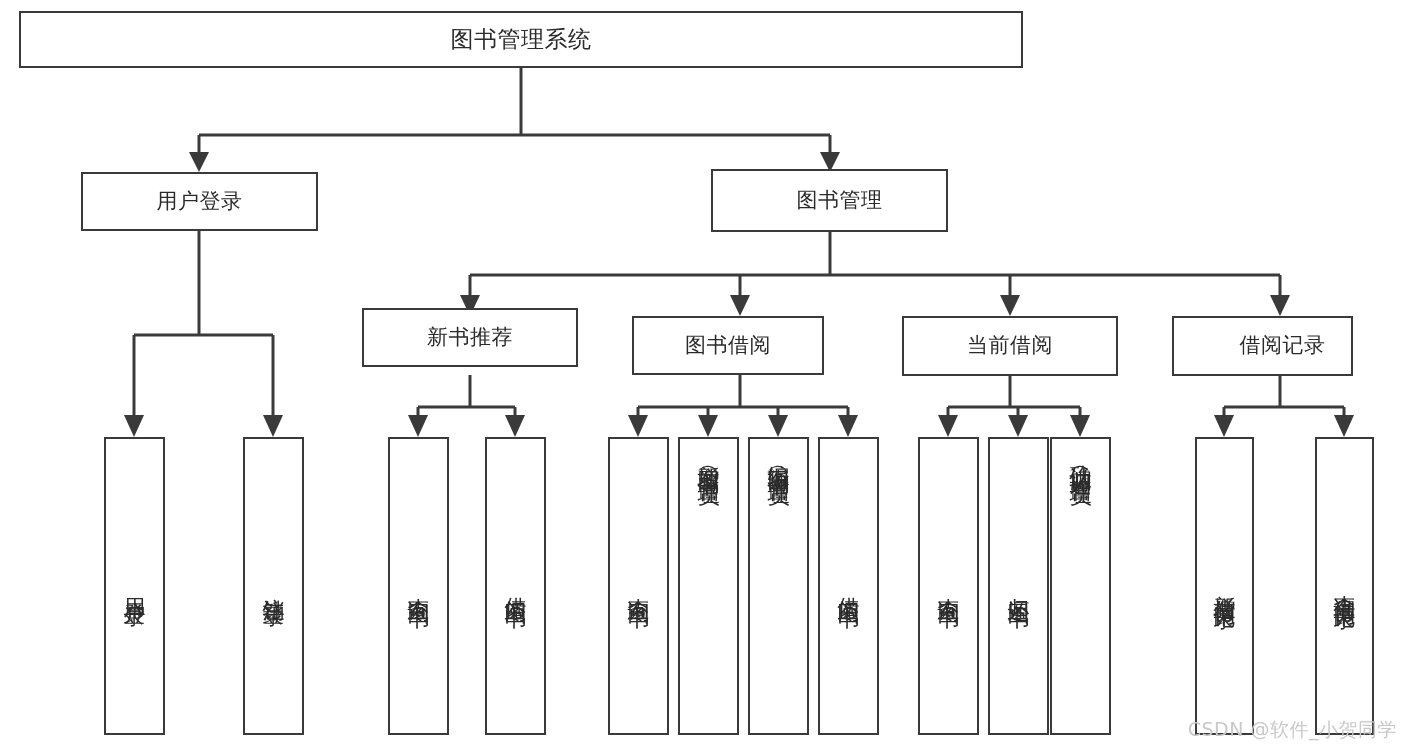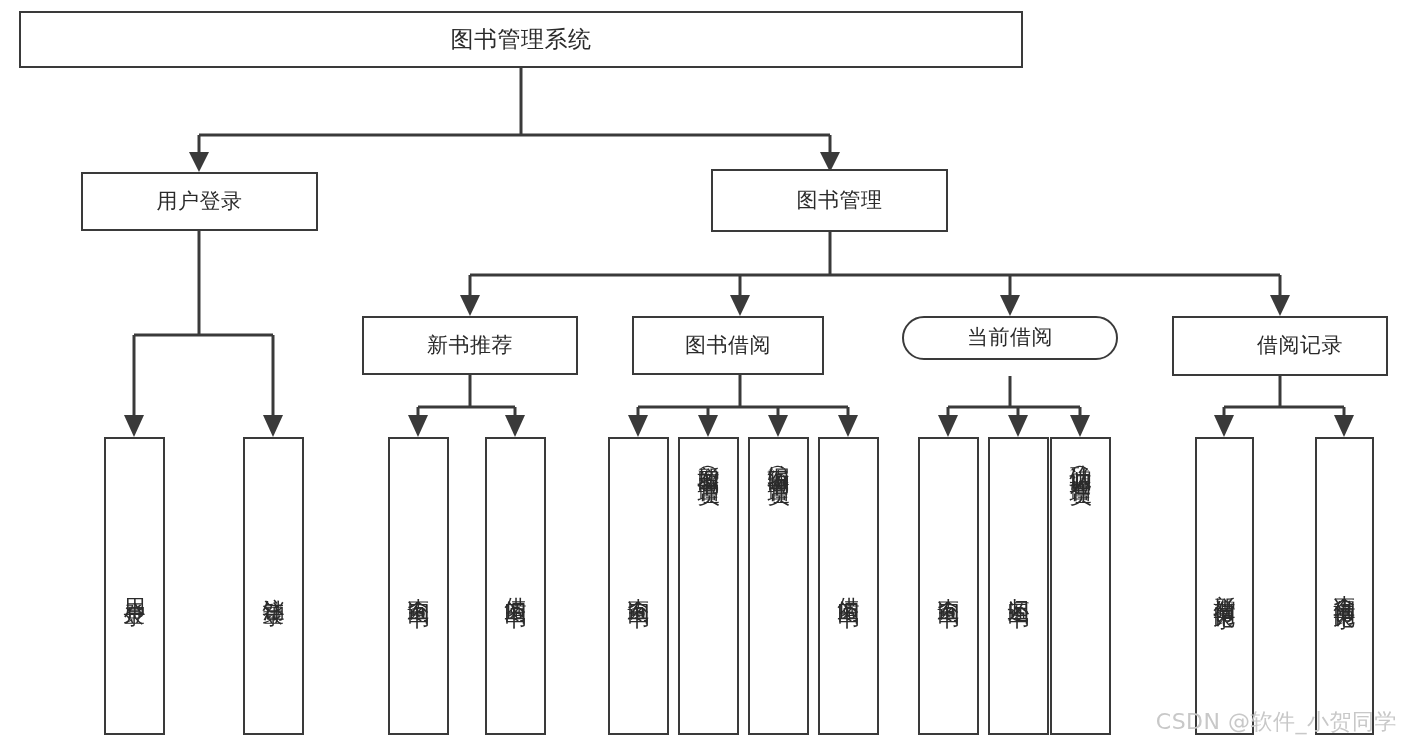--- a/index.html
+++ b/index.html
@@ -50,22 +50,22 @@
     letter-spacing:3px;
     line-height:1;
   }
   .node.vert.centered{
     align-items:center;
     padding-top:0;
   }
   #watermark{
     position:absolute;
     right:8px;
-    bottom:10px;
-    font-size:22px;
+    bottom:4px;
+    font-size:19px;
     color:#c8c8c8;
     letter-spacing:0.5px;
     white-space:nowrap;
     pointer-events:none;
   }
   svg#edges{
     position:absolute;left:0;top:0;width:1405px;height:747px;
     pointer-events:none;
   }
   svg#edges line, svg#edges path{
@@ -150,30 +150,30 @@
     <span class="lbl">图书管理系统</span>
   </div>
 
   <div class="node horiz" style="left:81px;top:172px;width:237px;height:59px;">
     <span class="lbl">用户登录</span>
   </div>
   <div class="node horiz" style="left:711px;top:169px;width:237px;height:63px;padding-left:20px;">
     <span class="lbl">图书管理</span>
   </div>
 
-  <div class="node horiz" style="left:362px;top:316px;width:216px;height:59px;">
+  <div class="node horiz" style="left:362px;top:308px;width:216px;height:59px;">
     <span class="lbl">新书推荐</span>
   </div>
   <div class="node horiz" style="left:632px;top:316px;width:192px;height:59px;">
     <span class="lbl">图书借阅</span>
   </div>
-  <div class="node horiz" style="left:902px;top:316px;width:216px;height:44px;border-radius:24px;">
+  <div class="node horiz" style="left:902px;top:316px;width:216px;height:60px;">
     <span class="lbl">当前借阅</span>
   </div>
-  <div class="node horiz" style="left:1172px;top:316px;width:216px;height:60px;padding-left:40px;">
+  <div class="node horiz" style="left:1172px;top:316px;width:181px;height:60px;padding-left:40px;">
     <span class="lbl">借阅记录</span>
   </div>
 
   <div class="node vert centered" style="left:104px;top:437px;width:61px;height:298px;">
     <span class="lbl">用户登录</span>
   </div>
   <div class="node vert centered" style="left:243px;top:437px;width:61px;height:298px;">
     <span class="lbl">注销登录</span>
   </div>
 

